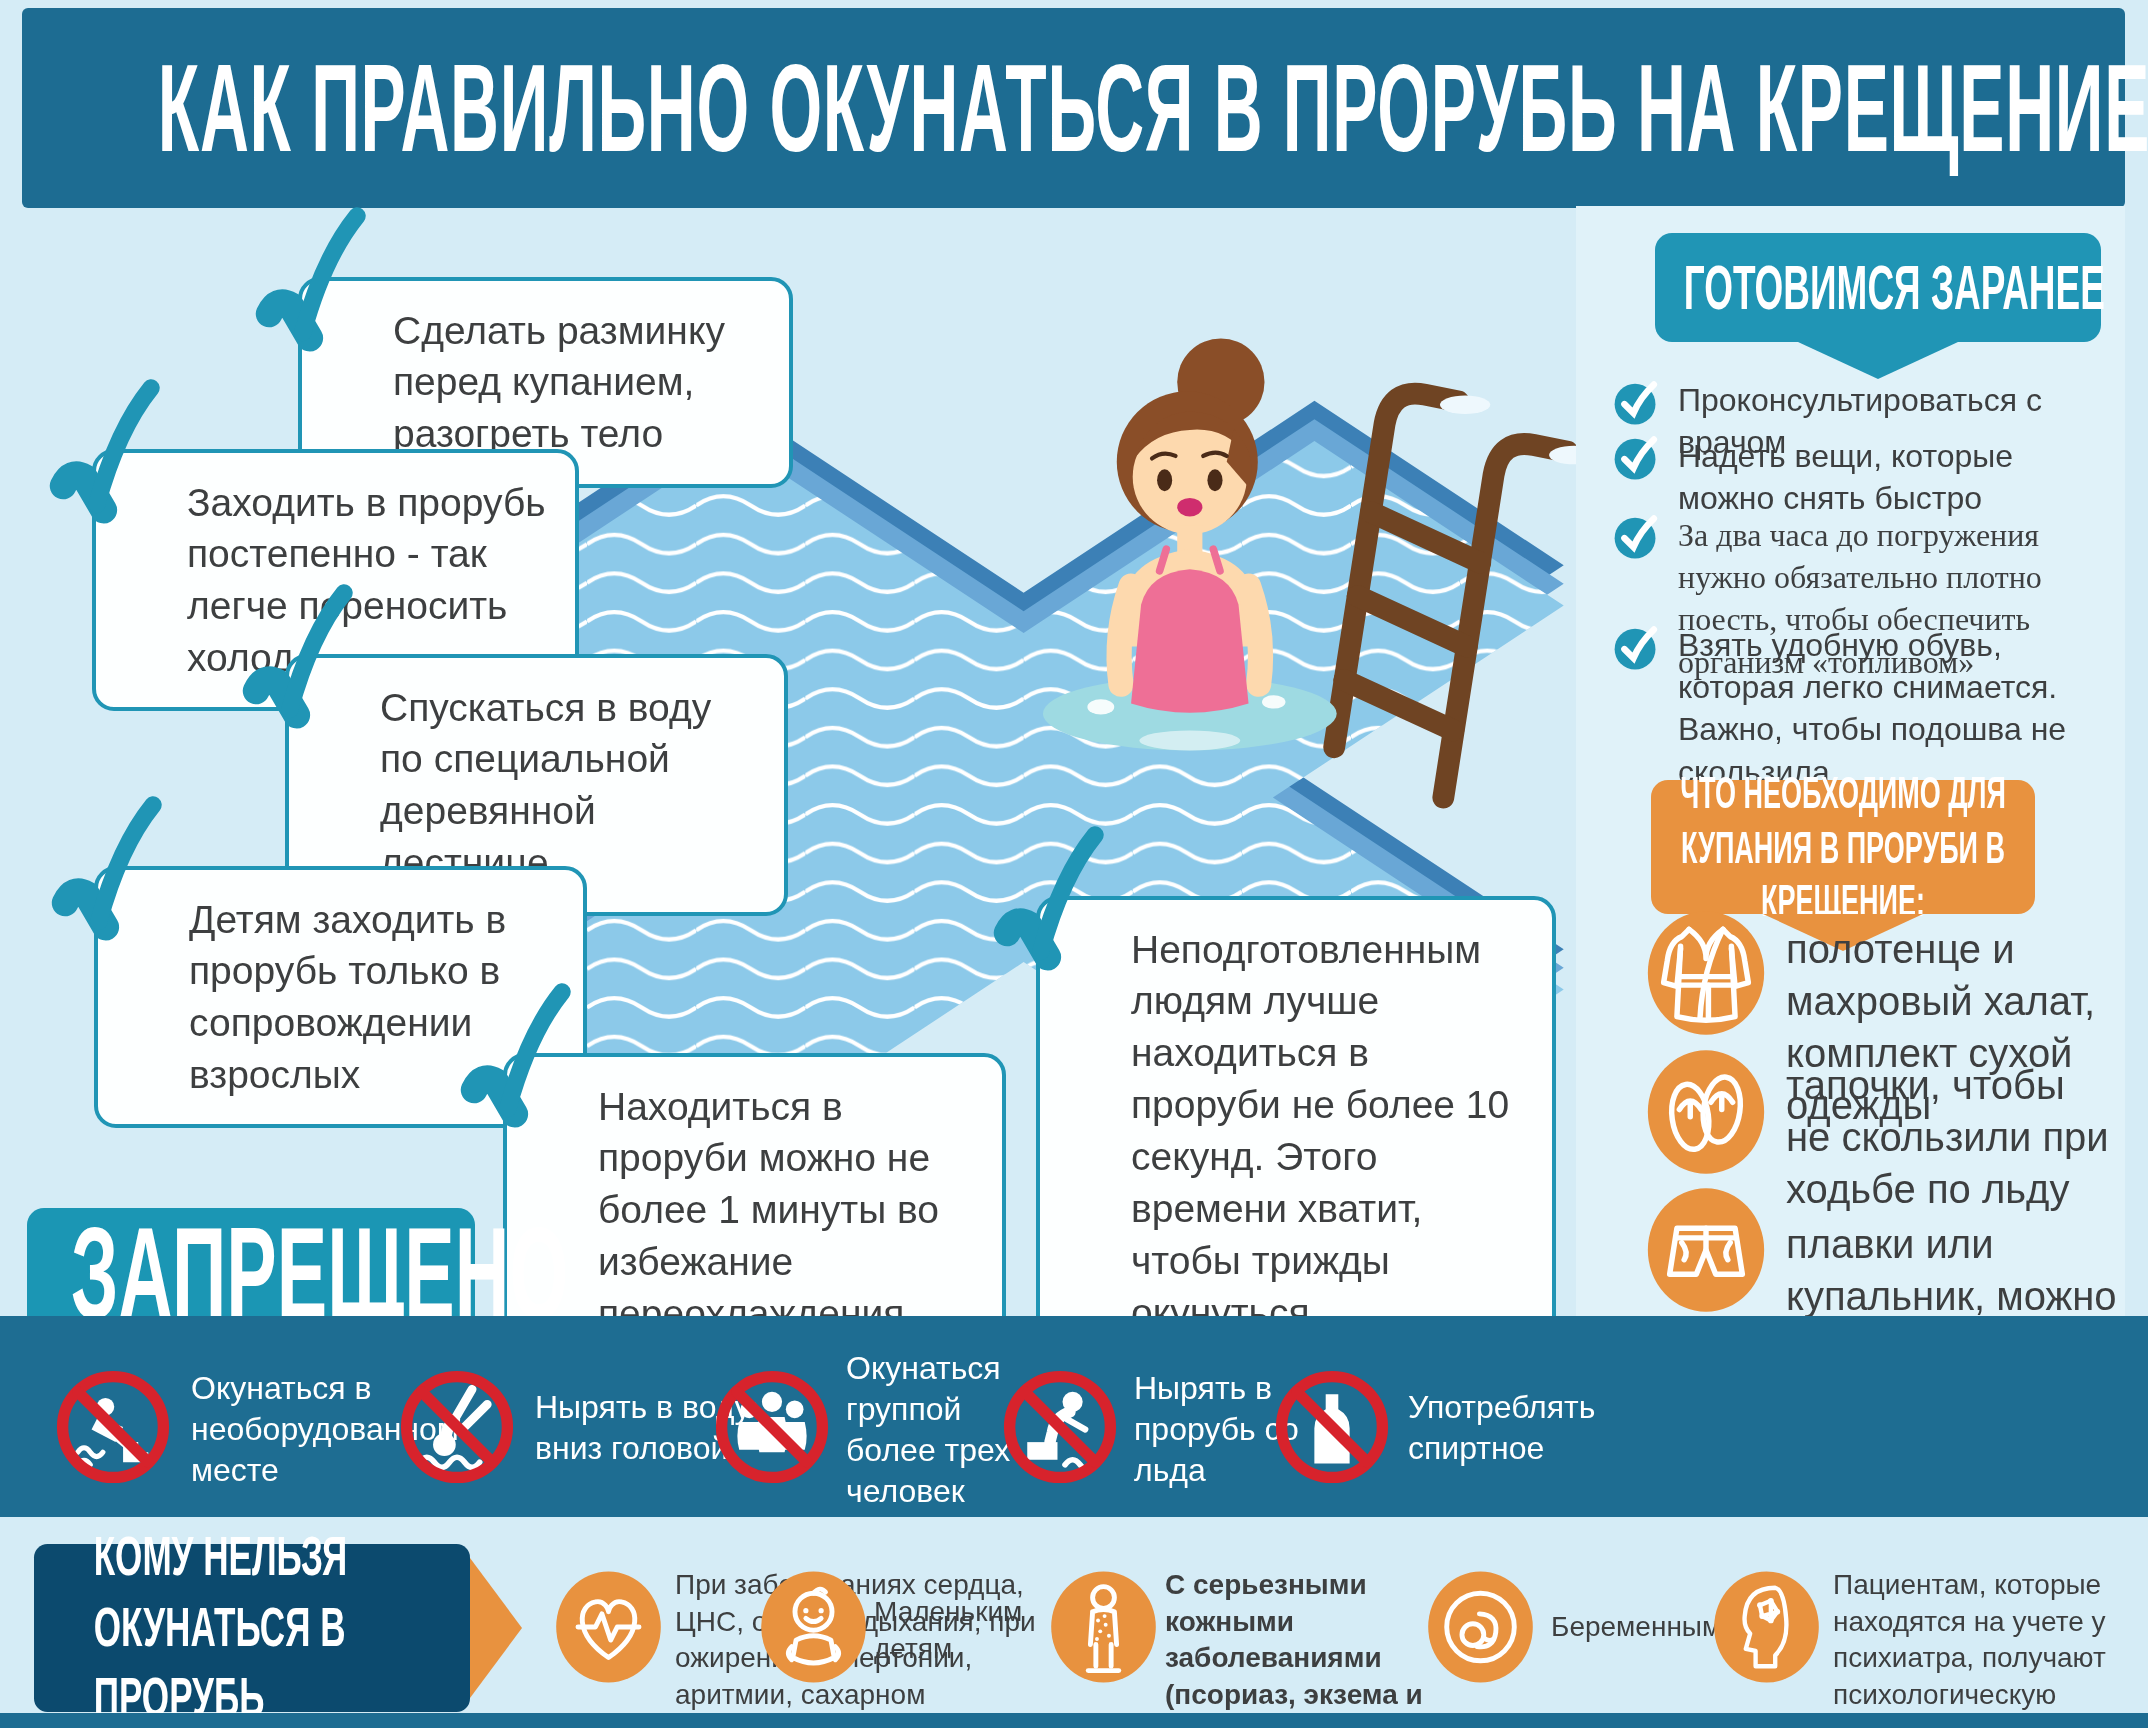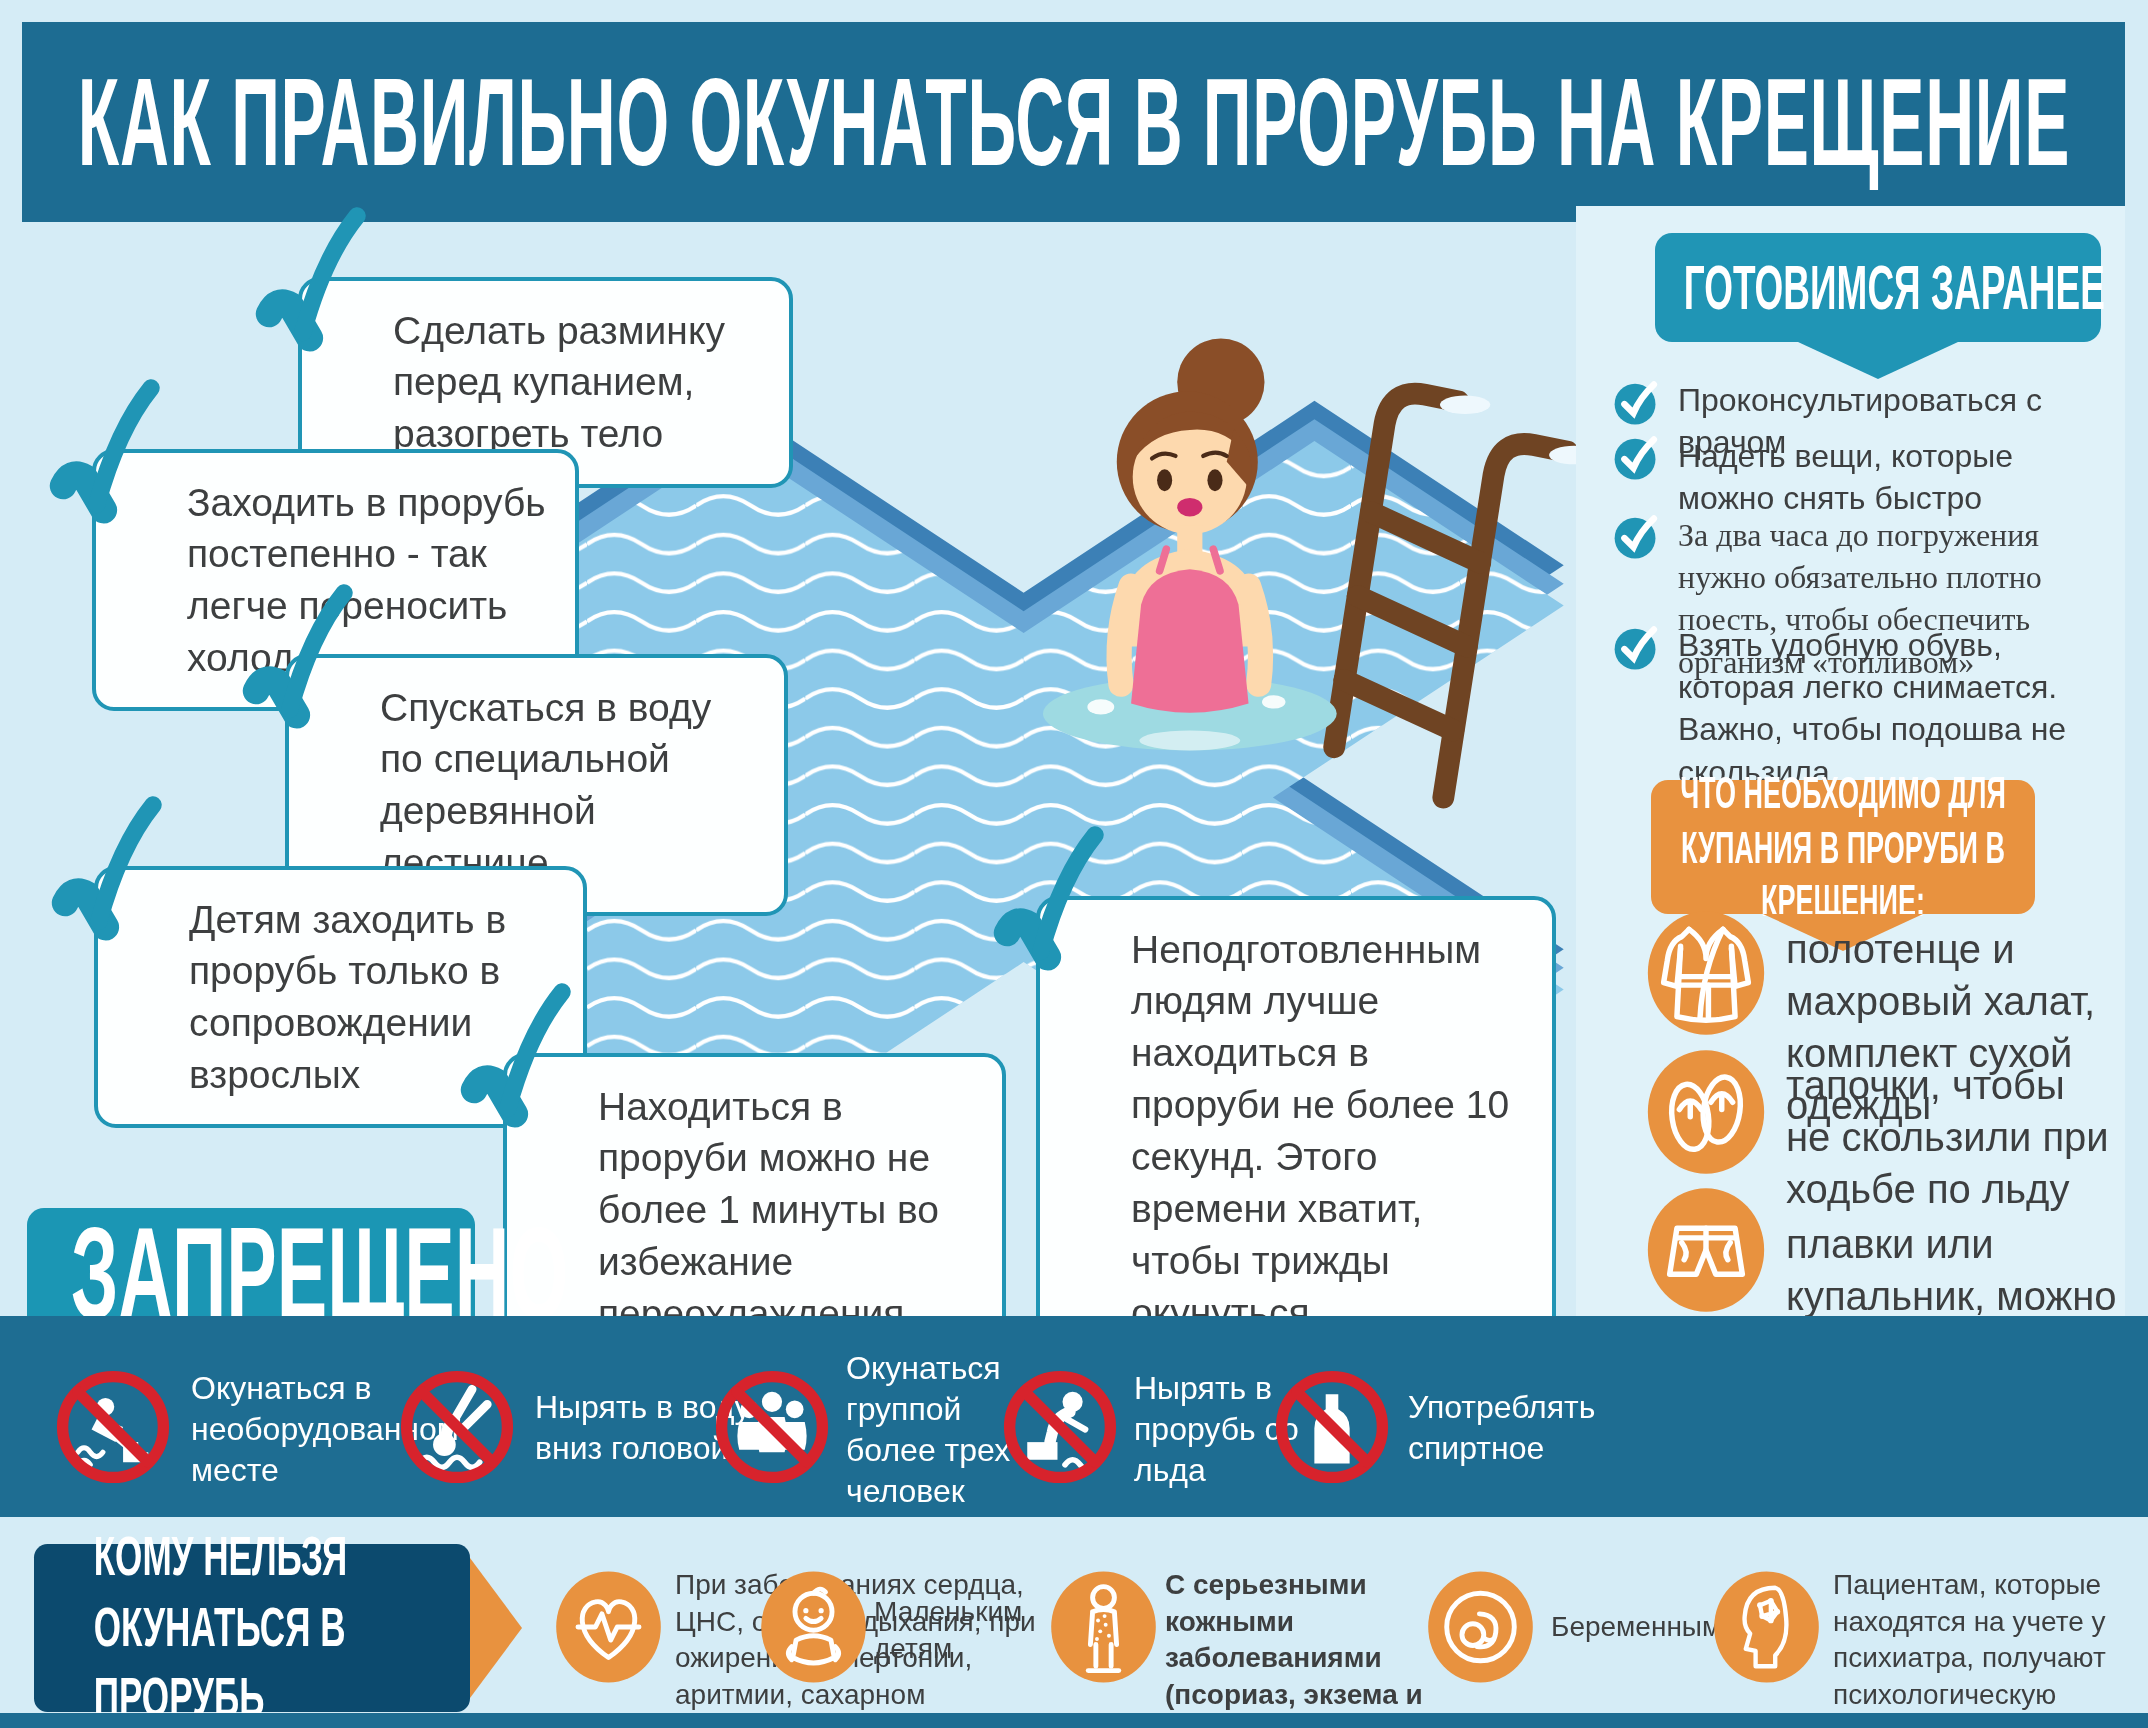--- a/index.html
+++ b/index.html
@@ -4,22 +4,22 @@
 <style>
   html,body{margin:0;padding:0;}
   body{
     width:2148px;height:1729px;position:relative;overflow:hidden;
     background:#d5ecf6;
     font-family:"Liberation Sans", sans-serif;
     color:#3d3f40;
   }
   .abs{position:absolute;}
   
-  .header{left:22px;top:22px;width:2103px;height:200px;background:#1d6c92;
-    display:flex;align-items:center;justify-content:center;}
+  .header{left:22px;top:8px;width:2103px;height:200px;background:#1d6c92;
+    display:flex;align-items:center;border-radius:6px;}
   .cnd{display:inline-block;font-weight:bold;transform-origin:center;white-space:nowrap;}
   .title-text{font-size:77px;color:#fff;transform:scale(0.88,1.62);letter-spacing:0.8px;}
   
   .wbox{background:#fdffff;border:4.2px solid #2095b5;border-radius:22px;
     font-size:39px;line-height:1.33;padding:23.5px 25px 23.5px 91px;box-sizing:border-box;}
   .bigcheck{width:126px;height:176px;transform:rotate(-6deg);}
   
   .banner{border-radius:17px;display:flex;align-items:center;justify-content:flex-start;
     text-align:center;color:#fff;}
   .banner:after{content:"";position:absolute;top:100%;left:50%;transform:translateX(-50%);

